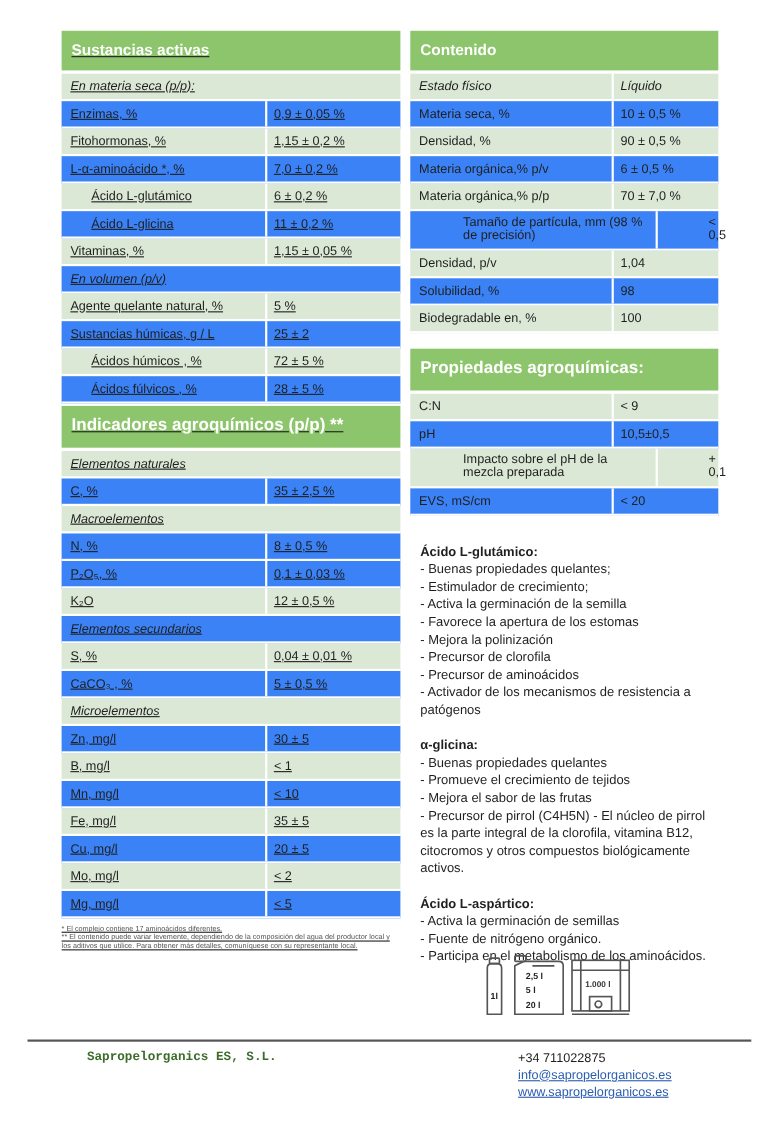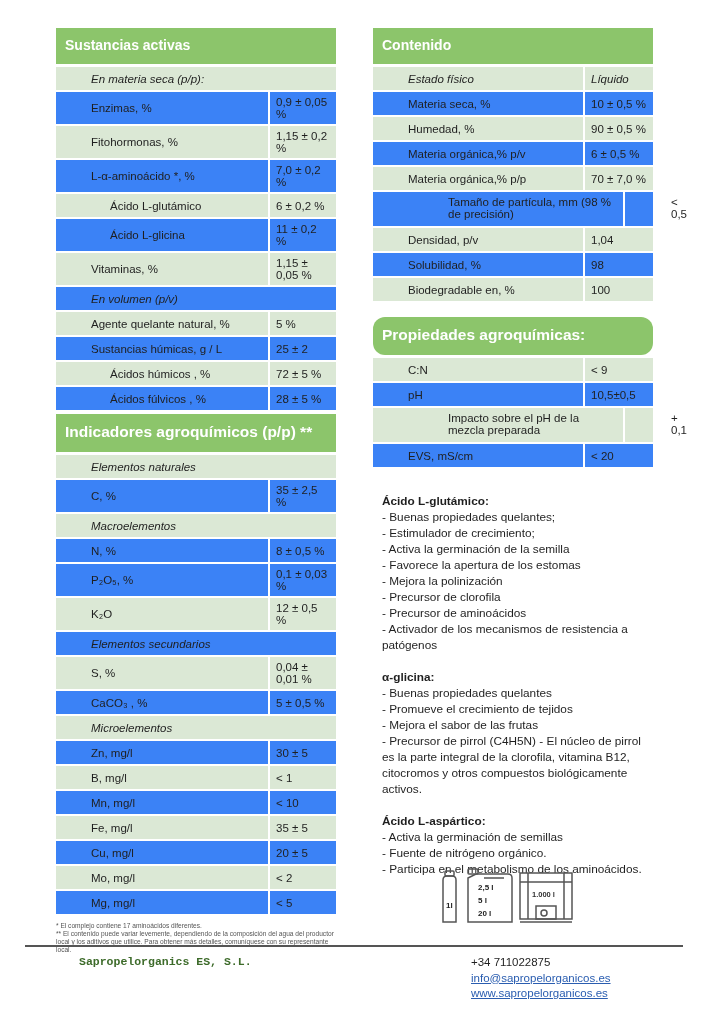--- a/index.html
+++ b/index.html
@@ -1,34 +1,34 @@
 <!DOCTYPE html>
 <html><head>
 <meta charset="utf-8">
 <style>
   * { box-sizing: border-box; margin: 0; padding: 0; }
   html, body { width: 709px; height: 1024px; background: #ffffff; overflow: hidden; }
   body { font-family: "Liberation Sans", sans-serif; color: #1f1f1f; position: relative; }
 
   .col { position: absolute; top: 28px; }
-  .col-left { left: 56px; width: 280px; }
+  .col-left { left: 56px; width: 308px; text-decoration: underline; }
   .col-right { left: 373px; width: 280px; }
 
   .hdr {
     background: #8cc56b;
     color: #ffffff;
     font-weight: bold;
     font-size: 14px;
     height: 36px;
     line-height: 34px;
     padding-left: 9px;
     margin-bottom: 3px;
   }
   .hdr.big { font-size: 15.5px; height: 38px; line-height: 36px; }
-  .tr { display: flex; font-size: 11.5px; border-bottom: 2px solid #ffffff; padding-left: 27px; }
+  .tr { display: flex; font-size: 11.5px; border-bottom: 2px solid #ffffff; }
   .tr .k { flex: 0 0 187px; padding: 4px 8px; border-right: 2px solid #ffffff; min-height: 23px; display: flex; align-items: center; }
   .tr .v { flex: 1; padding: 4px 6px; min-height: 23px; display: flex; align-items: center; }
   .tr.top .k, .tr.top .v { align-items: flex-start; margin-left: 40px; }
   .tr.dark { background: #dbe8d5; }
   .tr.light { background: #3b82f6; }
   .tr.sub .k { padding-left: 27px; }
   .tr.tall .k, .tr.tall .v { min-height: 34px; }
   .tr.section .k { flex: 1; font-style: italic; border-right: none; }
   .it { font-style: italic; }
 
@@ -178,21 +178,21 @@
   <div id="tbl-content">
       <div class="tr dark">
         <div class="k it">Estado físico</div>
         <div class="v it">Líquido</div>
       </div>
       <div class="tr light">
         <div class="k">Materia seca, %</div>
         <div class="v">10 ± 0,5 %</div>
       </div>
       <div class="tr dark">
-        <div class="k">Humedad, %</div>
+        <div class="k">Densidad, %</div>
         <div class="v">90 ± 0,5 %</div>
       </div>
       <div class="tr light">
         <div class="k">Materia orgánica,% p/v</div>
         <div class="v">6 ± 0,5 %</div>
       </div>
       <div class="tr dark">
         <div class="k">Materia orgánica,% p/p</div>
         <div class="v">70 ± 7,0 %</div>
       </div>
@@ -206,21 +206,21 @@
       </div>
       <div class="tr light">
         <div class="k">Solubilidad, %</div>
         <div class="v">98</div>
       </div>
       <div class="tr dark">
         <div class="k">Biodegradable en, %</div>
         <div class="v">100</div>
       </div>
     </div>
-  <div class="hdr big" style="margin-top:14px;border-radius:12px;">Propiedades agroquímicas:</div>
+  <div class="hdr big" style="margin-top:14px;">Propiedades agroquímicas:</div>
   <div id="tbl-props">
       <div class="tr dark">
         <div class="k">C:N</div>
         <div class="v">&lt; 9</div>
       </div>
       <div class="tr light">
         <div class="k">pH</div>
         <div class="v">10,5±0,5</div>
       </div>
       <div class="tr dark tall top">

